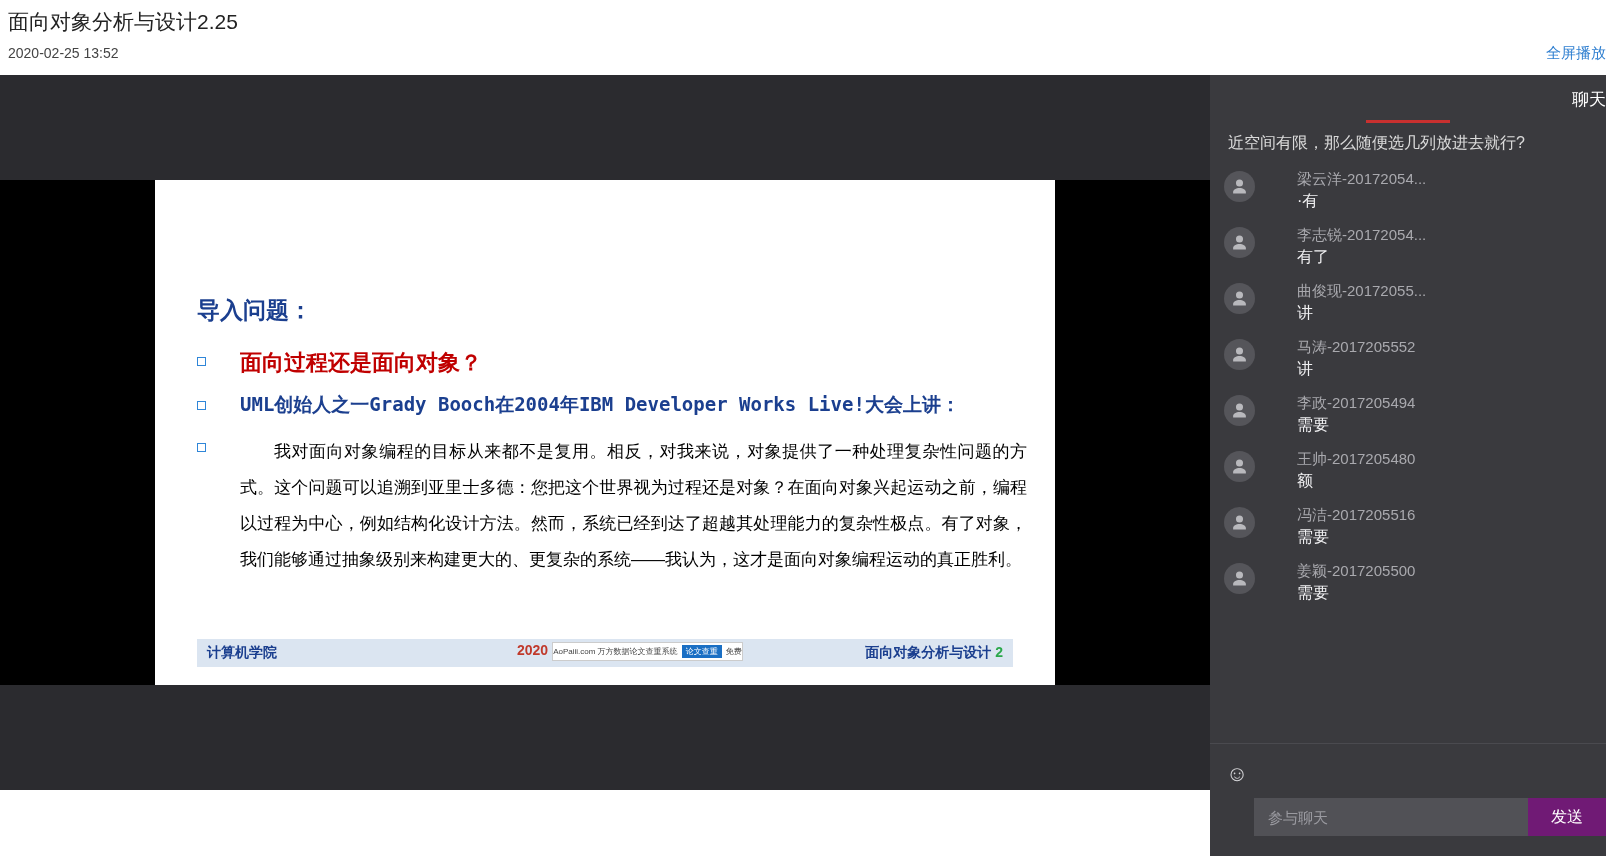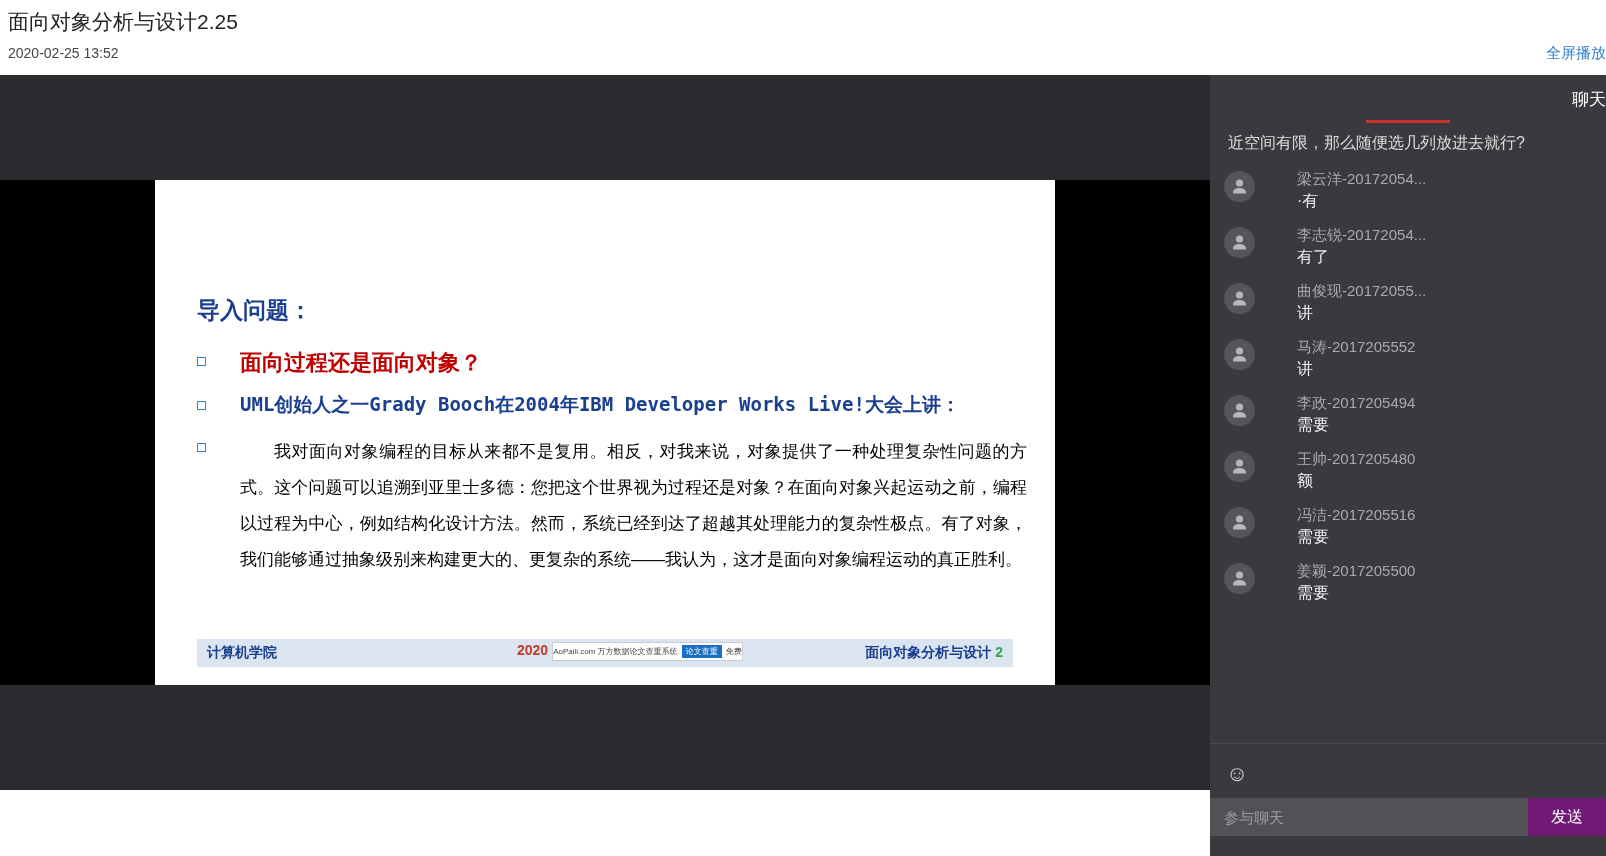--- a/index.html
+++ b/index.html
@@ -131,20 +131,21 @@
   .chat-tools { position:absolute; left:0; top:669px; width:396px; height:60px; display:flex; align-items:center; }
   .emoji-btn {
     margin-left:14px; width:26px; height:26px; color:#d5d5d8; font-size:22px;
     display:flex; align-items:center; justify-content:center; cursor:pointer;
   }
   .chat-input-row { position:absolute; left:0; bottom:20px; width:396px; height:38px; display:flex; }
   .chat-input {
     flex:1 1 auto; height:38px; background:#515156; border:none; outline:none;
     color:#e9e9ec; font-size:15px; padding:0 14px;
     font-family:"Liberation Sans","DejaVu Sans",sans-serif;
+    margin-left:44px;
   }
   .chat-input::placeholder { color:#9a9aa0; }
   .send-btn {
     width:78px; height:38px; background:#701a75; color:#fff; border:none;
     font-size:16px; cursor:pointer; font-family:"Liberation Sans","DejaVu Sans",sans-serif;
   }
 </style>
 </head>
 <body>
 

